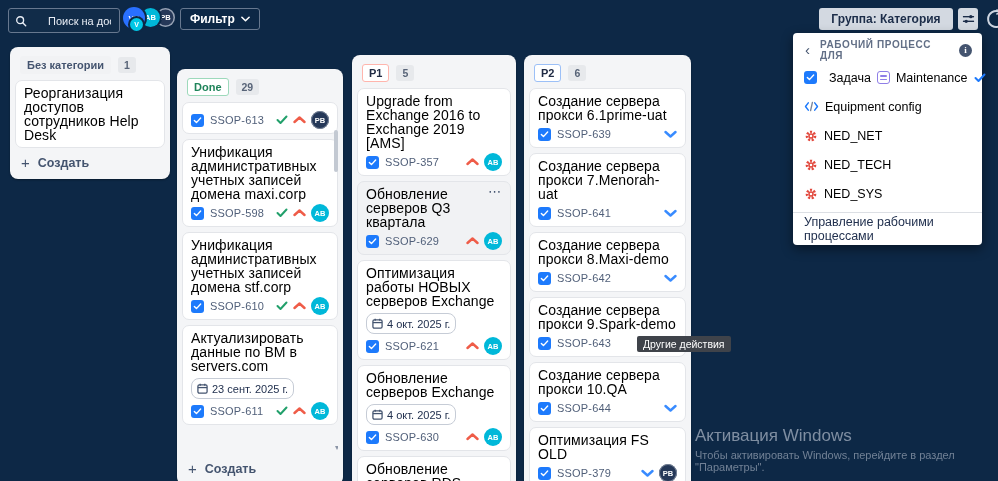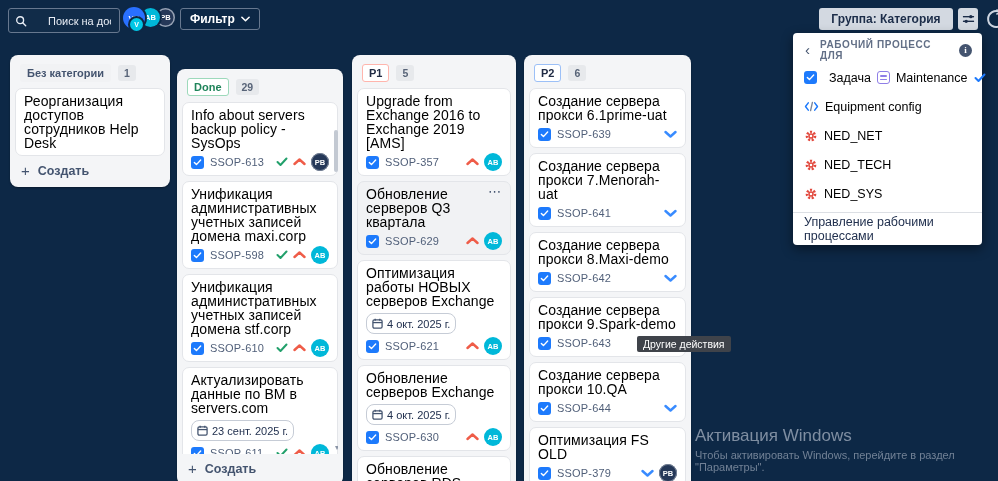--- a/index.html
+++ b/index.html
@@ -178,21 +178,21 @@
   </button>
   <div class="cut-icon">
     <svg width="22" height="20" viewBox="0 0 22 20">
         <path d="M14 3 A8 8 0 1 0 14 17" fill="none" stroke="#cdd5e1" stroke-width="2" stroke-linecap="round"></path>
         <path d="M11 1 l3.2 2 -3.2 2" fill="none" stroke="#cdd5e1" stroke-width="1.6" stroke-linecap="round" stroke-linejoin="round"></path>
       </svg>
   </div>
 </div>
 
 <div id="board">
-    <div class="column" style="left: 10px; top: 55px; width: 160px;">
+    <div class="column" style="left: 10px; top: 47px; width: 160px;">
       <div class="col-head">
         <span class="chip ">Без категории</span>
         <span class="count-badge">1</span>
       </div>
       <div class="cards">
         <div class="card">
           <div class="card-title">Реорганизация доступов сотрудников Help Desk</div>
         </div>
       </div>
       <div class="create-row">
@@ -200,21 +200,20 @@
         <span>Создать</span>
       </div>
     </div>
     <div class="column" style="left: 177px; top: 69px; width: 166px; height: 416px;">
       <div class="col-head">
         <span class="chip green">Done</span>
         <span class="count-badge">29</span>
       </div>
       <div class="cards">
         <div class="card">
-          <div class="card-title">Info about servers backup policy - SysOps</div>
           <div class="card-foot">
             <span class="cb" style="background: rgb(29, 122, 252);">
               <svg width="9" height="7" viewBox="0 0 12 10">
                 <polyline points="1.5,5 4.5,8 10.5,1.5" fill="none" stroke="#fff" stroke-width="2" stroke-linecap="round" stroke-linejoin="round"></polyline>
               </svg>
             </span>
             <span class="key">SSOP-613</span>
             <span class="foot-right">
               <span>
                 <svg width="12" height="10" viewBox="0 0 12 10">

